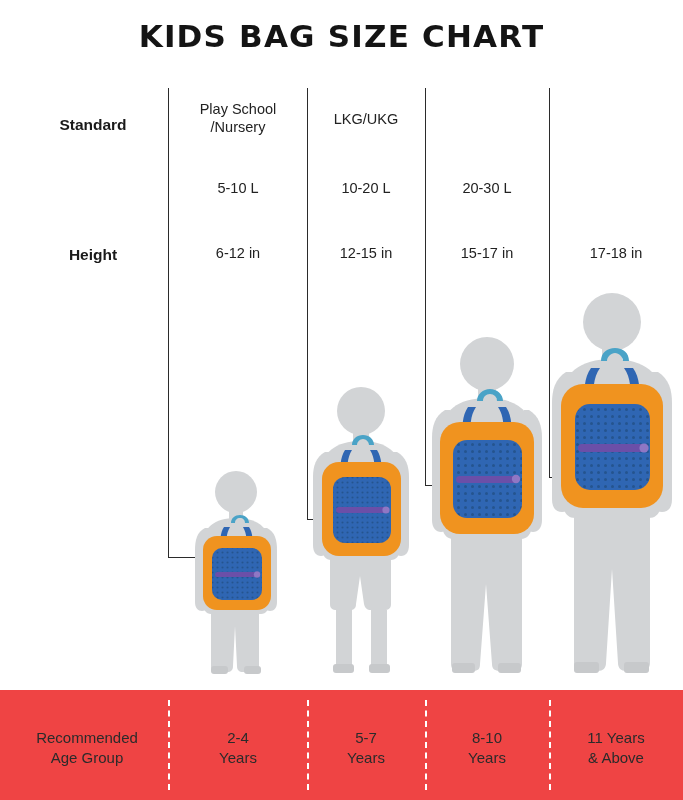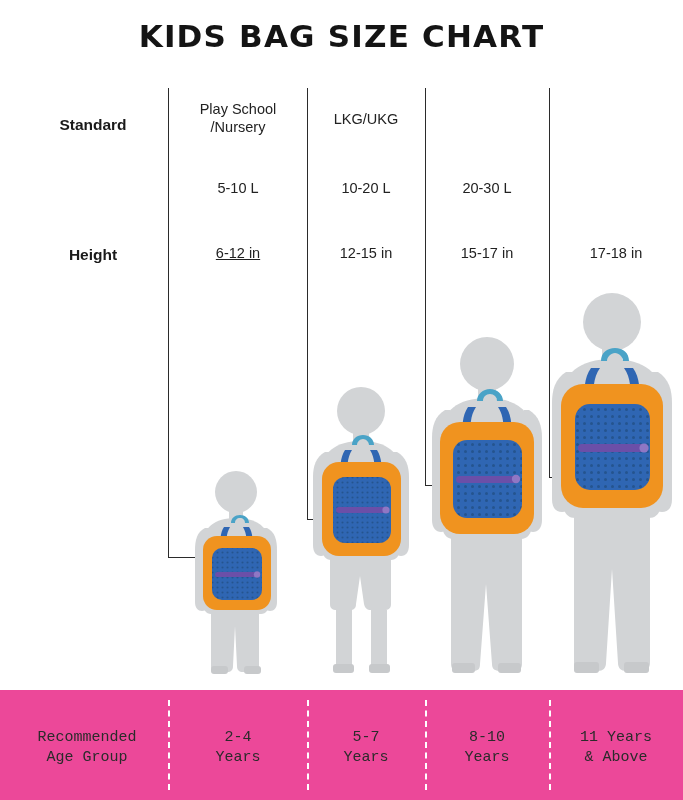--- a/index.html
+++ b/index.html
@@ -86,22 +86,21 @@
     height: 410px;
   }
 
   
   .age-band {
     position: absolute;
     left: 0;
     bottom: 0;
     width: 683px;
     height: 110px;
-    background: #ec4899;
-    font-family: Liberation Mono, monospace;
+    background: #ef4444;
   }
   .age-band .divider {
     position: absolute;
     top: 10px;
     bottom: 10px;
     width: 0;
     border-left: 2px dashed #ffffff;
   }
   .age-label {
     position: absolute;
@@ -132,21 +131,21 @@
   <div class="row-label" style="top:158px;">Height</div>
 
   <div class="cell" style="left:172px; top:12px; width:132px; white-space:pre-line;">Play School
 /Nursery</div>
   <div class="cell" style="left:309px; top:22px; width:114px; white-space:pre-line;">LKG/UKG</div>
 
   <div class="cell" style="left:172px; top:91px; width:132px;">5-10 L</div>
   <div class="cell" style="left:309px; top:91px; width:114px;">10-20 L</div>
   <div class="cell" style="left:427px; top:91px; width:120px;">20-30 L</div>
 
-  <div class="cell" style="left:172px; top:156px; width:132px;text-decoration:underline;">6-12 in</div>
+  <div class="cell" style="left:172px; top:156px; width:132px;">6-12 in</div>
   <div class="cell" style="left:309px; top:156px; width:114px;">12-15 in</div>
   <div class="cell" style="left:427px; top:156px; width:120px;">15-17 in</div>
   <div class="cell" style="left:551px; top:156px; width:130px;">17-18 in</div>
 </div>
 
 <div class="col-sep sep1"></div>
 <div class="col-sep sep2"></div>
 <div class="col-sep sep3"></div>
 <div class="col-sep sep4"></div>
 <div class="lead lead1"></div>

